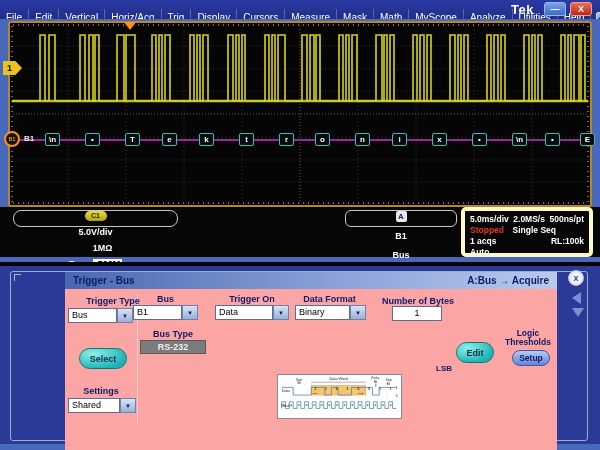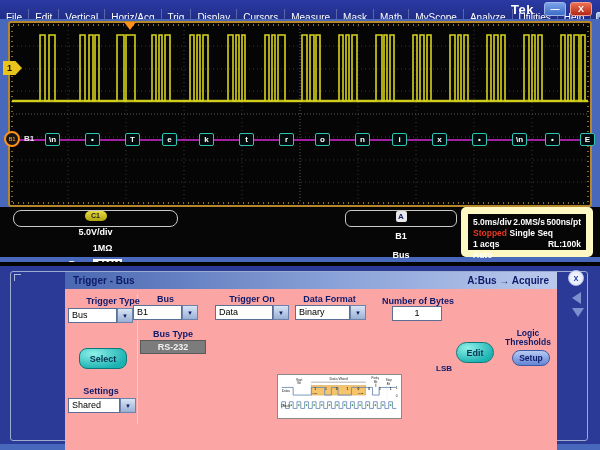--- a/index.html
+++ b/index.html
@@ -45,21 +45,21 @@
          align-items:center;font-size:9px;font-weight:bold;flex-direction:column;}
   .ch-readout{left:13px;top:3px;width:165px;height:17px;padding:0 6px;gap:6px;}
   .c1-pill{width:22px;height:10px;background:linear-gradient(#e8dc40,#b0a410);border-radius:5px;
       color:#222;font-size:7px;font-weight:bold;text-align:center;line-height:10px;flex:0 0 auto;}
   .bw{display:flex;align-items:center;}
   .bw sub{font-size:6px;}
   .bw-val{background:#fff;color:#000;padding:0 2px;margin-left:12px;}
   .trg-readout{left:345px;top:3px;width:112px;height:17px;padding:0 7px;gap:9px;border-radius:6px;}
   .a-badge{width:11px;height:11px;background:#e8e8e8;border-radius:2px;color:#16236e;
       font-size:8px;font-weight:bold;text-align:center;line-height:11px;flex:0 0 auto;}
-  .acq-readout{left:461px;top:0;width:132px;height:50px;border:7px solid #fef9c3;border-radius:5px;
+  .acq-readout{left:461px;top:0;width:132px;height:50px;border:4px solid #fef9c3;border-radius:5px;
       font-size:8.5px;font-weight:bold;display:block;padding:3px 5px;}
   .acq-row{display:flex;justify-content:space-between;height:11px;line-height:11px;}
   .red{color:#e83820;}
 
   
   .bottom{position:absolute;top:262px;left:0;width:600px;height:182px;background:#2a3a96;}
   .bottom-topline{position:absolute;top:0;left:0;width:600px;height:4px;background:#050505;}
   .outer-border{position:absolute;left:10px;top:9px;width:578px;height:170px;
       border:1px solid #9cabd0;border-radius:3px;}
   .resize-glyph{position:absolute;left:3px;top:2px;width:7px;height:7px;
@@ -228,21 +228,21 @@
     <div class="dialog">
       <div class="titlebar">
         <span class="title-l">Trigger - Bus</span>
         <span class="title-r">A:Bus → Acquire</span>
       </div>
       <div class="vdiv"></div>
 
       <div class="dlabel" style="left:14px;top:24px;width:68px;">Trigger Type</div>
       <div class="field" style="left:3px;top:36px;width:49px;">Bus</div>
       <div class="ddbtn" style="left:52px;top:36px;">▼</div>
-      <div class="tealbtn" style="left:14px;top:76px;width:48px;height:21px;line-height:20px;border-radius:8px;">Select</div>
+      <div class="tealbtn" style="left:14px;top:76px;width:48px;height:21px;line-height:20px;">Select</div>
       <div class="dlabel" style="left:2px;top:114px;width:68px;">Settings</div>
       <div class="field" style="left:3px;top:126px;width:52px;">Shared</div>
       <div class="ddbtn" style="left:55px;top:126px;">▼</div>
 
       <div class="dlabel" style="left:68px;top:22px;width:65px;">Bus</div>
       <div class="field" style="left:68px;top:33px;width:49px;">B1</div>
       <div class="ddbtn" style="left:117px;top:33px;">▼</div>
 
       <div class="dlabel" style="left:150px;top:22px;width:74px;">Trigger On</div>
       <div class="field" style="left:150px;top:33px;width:58px;">Data</div>

